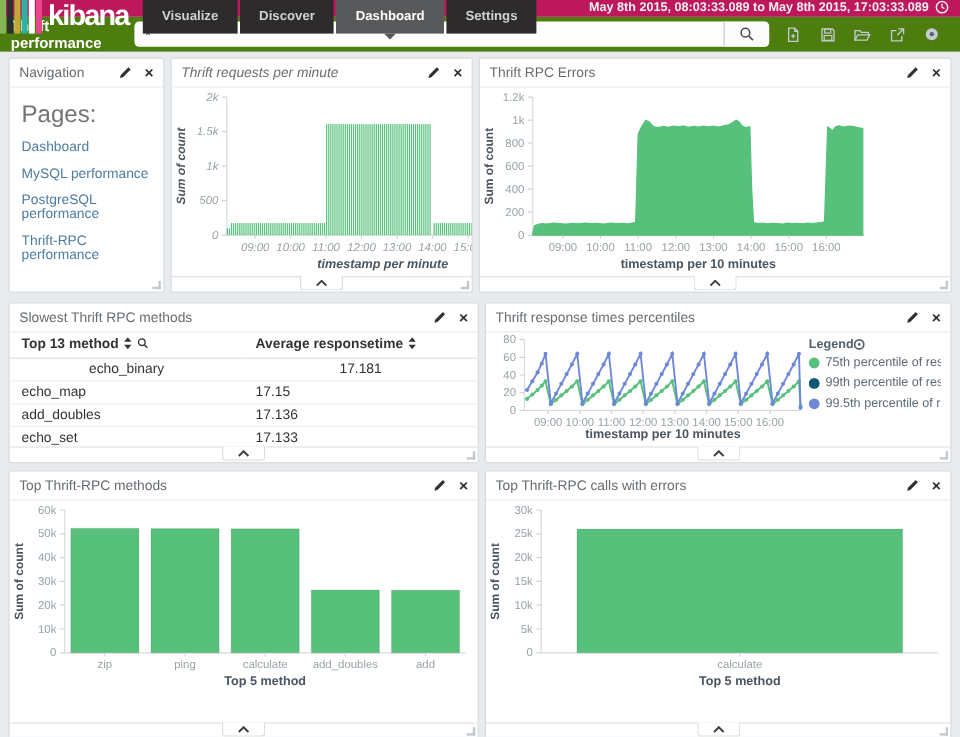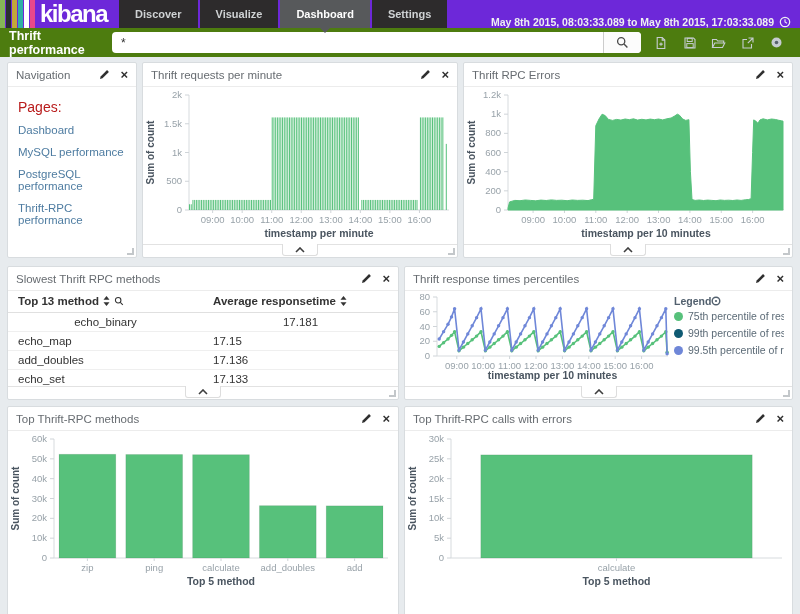--- a/index.html
+++ b/index.html
@@ -1,20 +1,20 @@
 <!DOCTYPE html>
 <html><head>
 <meta charset="utf-8">
 <style>
   * { box-sizing: border-box; margin: 0; padding: 0; }
   html,body { width:800px; height:614px; overflow:hidden; }
   body { font-family:"Liberation Sans",sans-serif; background:#e7ebee; }
 
   
-  .navbar { height:28px; background:#6d28d9; display:flex; align-items:flex-end; position:relative; z-index:10; }
+  .navbar { height:14px; background:#be185d; display:flex; align-items:flex-start; position:relative; z-index:10; }
   .logo { display:flex; align-items:stretch; }
   .stripes { display:flex; }
   .stripe { width:5px; margin-right:1px; height:28px; }
   .logo-text { color:#fff; font-weight:bold; font-size:24px; letter-spacing:-1.5px; line-height:27px; margin:0 12px 0 4px; }
   .nav-tabs { display:flex; }
   .tab { padding:0 16px; line-height:28px; font-size:11px; font-weight:bold; color:#cfd2d4; background:#2d2b2c; margin-right:2px; position:relative; cursor:pointer; }
   .tab.active { background:#57595b; color:#fff; }
   .tab.active::after { content:''; position:absolute; left:50%; bottom:-5px; margin-left:-5px; border:5px solid transparent; border-top-color:#57595b; border-bottom:0; }
   .time { margin-left:auto; display:flex; align-items:center; gap:5px; color:#eef0f1; font-size:10.5px; font-weight:bold; padding-right:9px; }
 
@@ -27,40 +27,40 @@
   .tb-actions { flex:none; display:flex; margin-left:5px; }
   .tb-btn { width:29px; height:29px; display:flex; align-items:center; justify-content:center; cursor:pointer; }
 
   
   .content { padding:5px 7px 24px; }
   .row { display:flex; gap:5px; }
   .row1 { height:196px; margin-bottom:8px; }
   .row2 { height:134px; margin-bottom:6px;border-radius:27px; }
   .row3 { height:224px; }
   .w-nav { width:130px; flex:none; }
-  .w-req { width:316px; flex:none; }
+  .w-req { width:252px; flex:none;font-style:italic; }
   .w-left { width:392px; flex:none; }
   .grow { flex:1; }
 
   
   .panel { background:#fff; border:1px solid #d8dcdf; border-radius:2px; display:flex; flex-direction:column; position:relative; }
   .p-head { height:24px; flex:none; display:flex; align-items:center; padding:0 8px; border-bottom:1px solid #ececec; }
   .p-title { font-size:11.5px; color:#676c71; flex:1; white-space:nowrap; overflow:hidden; }
   .p-tools { display:flex; gap:10px; align-items:center; }
   .p-tool { cursor:pointer; display:flex; align-items:center; line-height:1; }
   .close-x { font-size:13px; font-weight:bold; color:#2f2f2f; }
   .p-body { flex:1; position:relative; overflow:hidden; }
   .p-foot { height:13px; flex:none; border-top:1px solid #e2e2e2; position:relative; }
   .collapse-tab { position:absolute; top:-1px; left:50%; transform:translateX(-50%); width:36px; height:12px; background:#fff; border:1px solid #ddd; border-top:none; border-radius:0 0 3px 3px; display:flex; align-items:center; justify-content:center; cursor:pointer; }
   .resize { position:absolute; right:2px; bottom:2px; width:7px; height:7px; border-right:2px solid #c3c7ca; border-bottom:2px solid #c3c7ca; cursor:nwse-resize; }
   .chart { position:absolute; left:0; top:0; right:0; bottom:0; }
   svg text { font-family:"Liberation Sans",sans-serif; }
 
   
-  .pages-h { font-size:14px; color:#b91c1c; margin:12px 0 9px 10px; font-weight:400; }
+  .pages-h { font-size:20px; color:#737373; margin:12px 0 9px 10px; font-weight:400; }
   .nav-link { display:block; font-size:11.5px; color:#4e7ca1; margin:0 10px 10px 10px; cursor:pointer; text-decoration:none; }
 
   
   table.tbl { width:100%; border-collapse:collapse; font-size:11.5px; color:#333; table-layout:fixed; }
   .tbl th { text-align:left; font-weight:bold; padding:4px 10px 5px; border-bottom:1px solid #e0e0e0; }
   .tbl td { padding:3px 10px; border-top:1px solid #efefef; }
   .tbl tr:first-child td { border-top:none;text-align:center; }
   .sort-ic { display:inline-block; vertical-align:-1px; margin-left:4px; }
   .th-mag { display:inline-block; vertical-align:-1px; margin-left:4px; }
 
@@ -81,22 +81,22 @@
         <div class="stripe" style="background: rgb(134, 181, 88);"></div>
         <div class="stripe" style="background: rgb(43, 47, 49);"></div>
         <div class="stripe" style="background: rgb(195, 168, 57);"></div>
         <div class="stripe" style="background: rgb(49, 176, 165);"></div>
         <div class="stripe" style="background: rgb(255, 255, 255);"></div>
         <div class="stripe" style="background: rgb(232, 72, 139);"></div>
       </div>
     <div class="logo-text">kibana</div>
   </div>
   <div class="nav-tabs" id="navTabs">
+      <div class="tab">Visualize</div>
       <div class="tab">Discover</div>
-      <div class="tab">Visualize</div>
       <div class="tab active">Dashboard</div>
       <div class="tab">Settings</div>
     </div>
   <div class="time">
     <span>May 8th 2015, 08:03:33.089 to May 8th 2015, 17:03:33.089</span>
     <svg width="12" height="12" viewBox="0 0 12 12">
       <circle cx="6" cy="6" r="4.7" fill="none" stroke="#eef0f1" stroke-width="1.2"></circle>
       <path d="M6 3.2 V6 L8 7.2" fill="none" stroke="#eef0f1" stroke-width="1.1"></path>
     </svg>
   </div>

